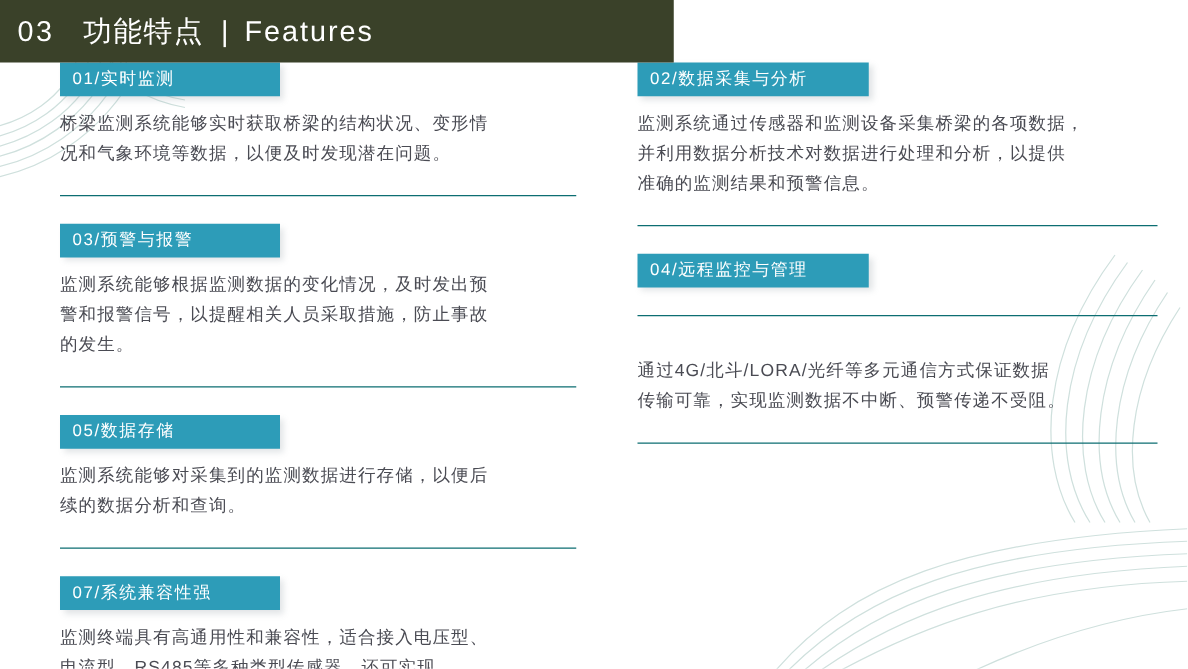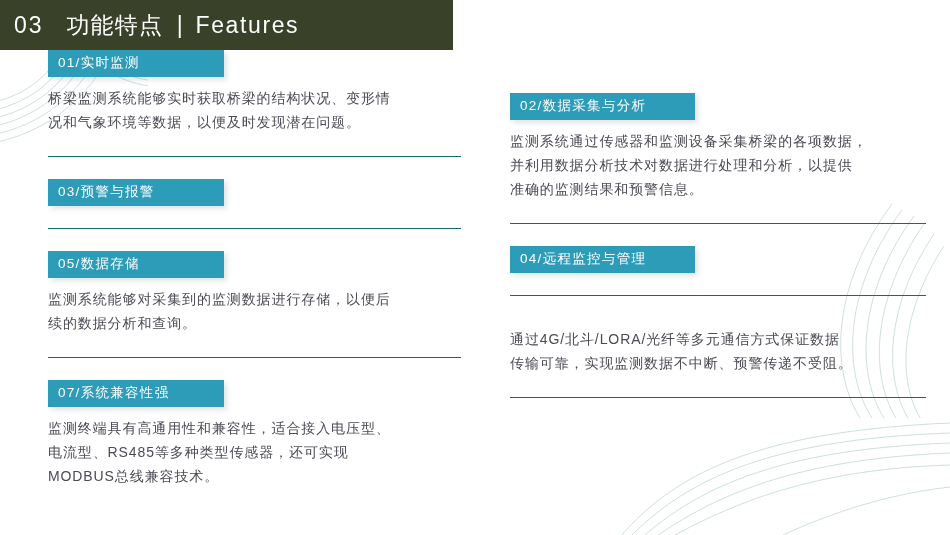--- a/index.html
+++ b/index.html
@@ -20,21 +20,21 @@
     z-index: 0;
   }
   .deco-topleft { left: -10px; top: 46px; width: 160px; height: 120px; }
   .deco-right   { right: 0;   top: 190px; width: 130px; height: 230px; }
   .deco-bottom  { right: 0;   bottom: -6px; width: 330px; height: 130px; }
 
   
   .header-bar {
     position: absolute;
     left: 0; top: 0;
-    width: 453px;
+    width: 539px;
     height: 50px;
     background: #3a4129;
     display: flex;
     align-items: center;
     z-index: 2;
   }
   .header-title {
     color: #ffffff;
     font-size: 23px;
     letter-spacing: 1.2px;
@@ -52,21 +52,21 @@
     left: 0; top: 50px;
     width: 950px;
     height: 485px;
     z-index: 1;
   }
   .col {
     position: absolute;
     top: 0;
   }
   .col-left  { left: 48px;  width: 413px; }
-  .col-right { left: 510px; width: 416px; margin-top: 43px; }
+  .col-right { left: 510px; width: 416px; }
 
   .card { position: relative; }
 
   .badge {
     display: inline-block;
     background: #2d9cb8;
     color: #ffffff;
     font-size: 13.5px;
     letter-spacing: 1.3px;
     padding: 4px 14px 5px 10px;
@@ -151,20 +151,23 @@
       <span class="badge">01/实时监测</span>
       <div class="card-body">桥梁监测系统能够实时获取桥梁的结构状况、变形情
 况和气象环境等数据，以便及时发现潜在问题。</div>
     </div>
     <div class="gap-a"></div>
     <div class="divider"></div>
     <div class="gap-b"></div>
 
     <div class="card">
       <span class="badge">03/预警与报警</span>
+      <div class="card-body">监测系统能够根据监测数据的变化情况，及时发出预
+警和报警信号，以提醒相关人员采取措施，防止事故
+的发生。</div>
     </div>
     <div class="gap-a"></div>
     <div class="divider"></div>
     <div class="gap-b"></div>
 
     <div class="card">
       <span class="badge">05/数据存储</span>
       <div class="card-body">监测系统能够对采集到的监测数据进行存储，以便后
 续的数据分析和查询。</div>
     </div>

